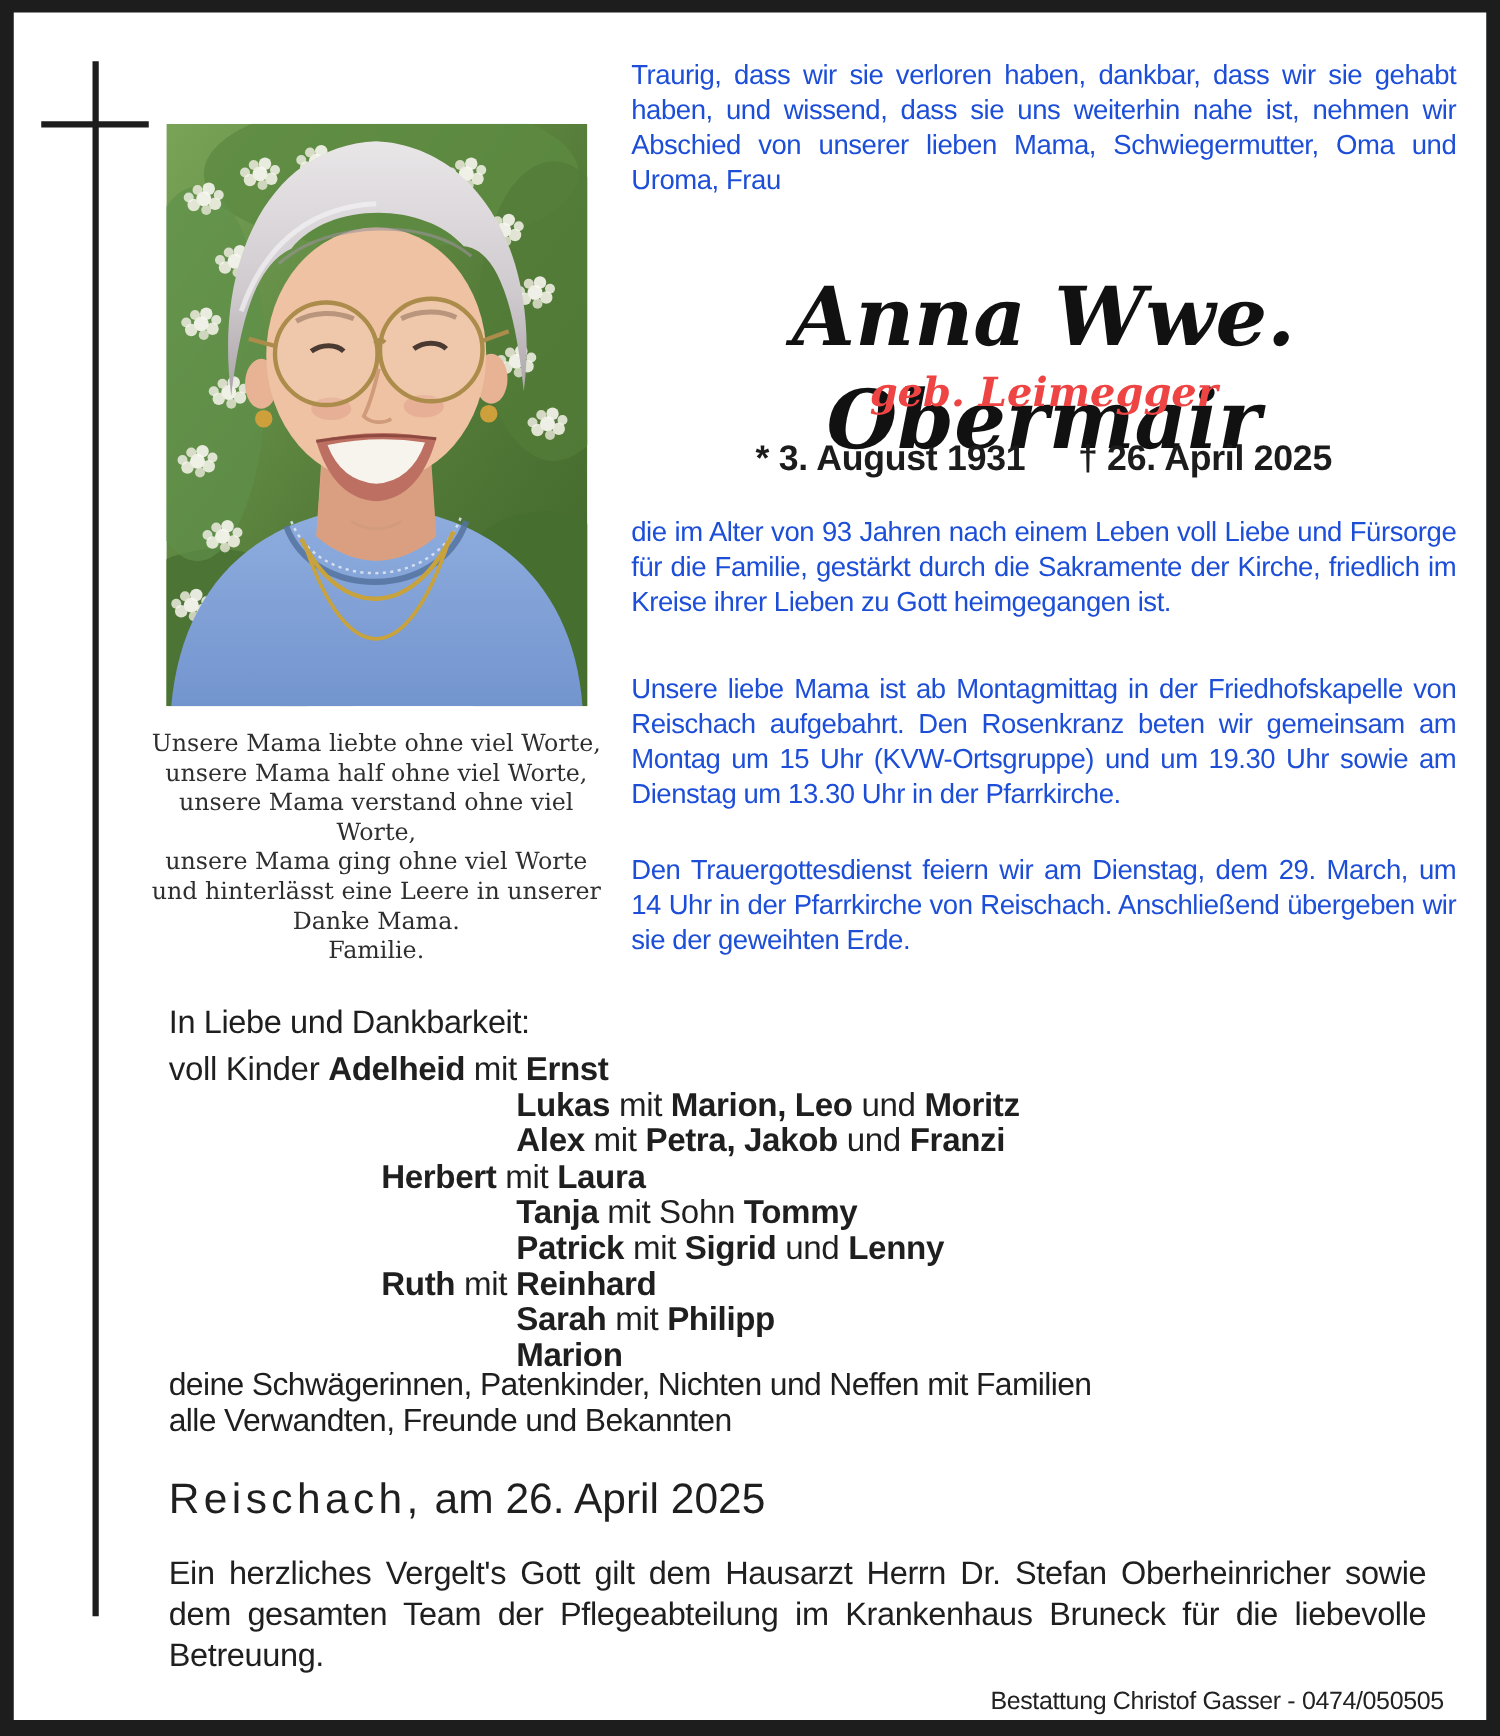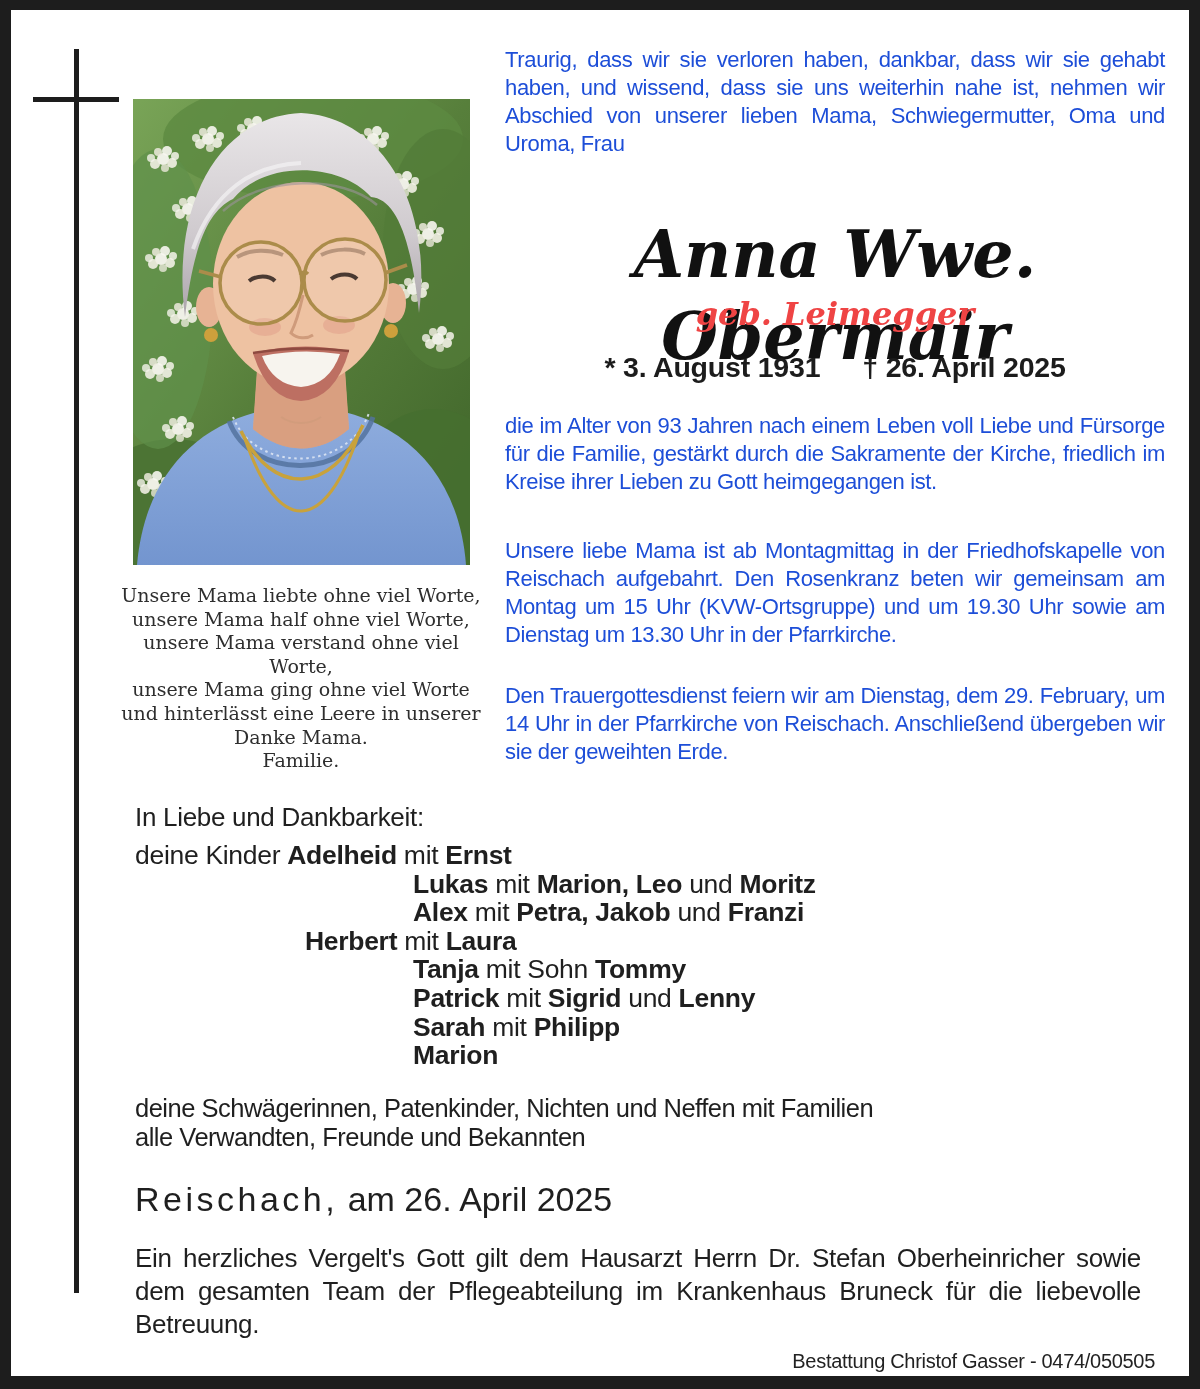--- a/index.html
+++ b/index.html
@@ -186,30 +186,31 @@
   </div>
 
 <div class="rcol para opening">Traurig, dass wir sie verloren haben, dankbar, dass wir sie gehabt haben, und wissend, dass sie uns weiterhin nahe ist, nehmen wir Abschied von unserer lieben Mama, Schwiegermutter, Oma und Uroma, Frau</div>
 <div class="rcol deceased-name">Anna Wwe. Obermair</div>
 <div class="rcol maiden-name">geb. Leimegger</div>
 <div class="rcol dates">
   <span class="birth">* 3. August 1931</span><span class="death">† 26. April 2025</span>
 </div>
 <div class="rcol para p-life">die im Alter von 93 Jahren nach einem Leben voll Liebe und Fürsorge für die Familie, gestärkt durch die Sakramente der Kirche, friedlich im Kreise ihrer Lieben zu Gott heimgegangen ist.</div>
 <div class="rcol para p-wake">Unsere liebe Mama ist ab Montagmittag in der Friedhofskapelle von Reischach aufgebahrt. Den Rosenkranz beten wir gemeinsam am Montag um 15 Uhr (KVW-Ortsgruppe) und um 19.30 Uhr sowie am Dienstag um 13.30 Uhr in der Pfarrkirche.</div>
-<div class="rcol para p-service">Den Trauergottesdienst feiern wir am Dienstag, dem 29. February, um 14 Uhr in der Pfarrkirche von Reischach. Anschließend übergeben wir sie der geweihten Erde.</div>
+<div class="rcol para p-service">Den Trauergottesdienst feiern wir am Dienstag, dem 29. March, um 14 Uhr in der Pfarrkirche von Reischach. Anschließend übergeben wir sie der geweihten Erde.</div>
 
 <div class="lcol-text intro">In Liebe und Dankbarkeit:</div>
 <div class="lcol-text family">
-    <div class="ind0"><span>deine Kinder </span><span class="b">Adelheid</span><span> mit </span><span class="b">Ernst</span></div>
+    <div class="ind0"><span>voll Kinder </span><span class="b">Adelheid</span><span> mit </span><span class="b">Ernst</span></div>
     <div class="ind2"><span class="b">Lukas</span><span> mit </span><span class="b">Marion, Leo</span><span> und </span><span class="b">Moritz</span></div>
     <div class="ind2"><span class="b">Alex</span><span> mit </span><span class="b">Petra, Jakob</span><span> und </span><span class="b">Franzi</span></div>
     <div class="ind1"><span class="b">Herbert</span><span> mit </span><span class="b">Laura</span></div>
     <div class="ind2"><span class="b">Tanja</span><span> mit Sohn </span><span class="b">Tommy</span></div>
     <div class="ind2"><span class="b">Patrick</span><span> mit </span><span class="b">Sigrid</span><span> und </span><span class="b">Lenny</span></div>
+    <div class="ind1"><span class="b">Ruth</span><span> mit </span><span class="b">Reinhard</span></div>
     <div class="ind2"><span class="b">Sarah</span><span> mit </span><span class="b">Philipp</span></div>
     <div class="ind2"><span class="b">Marion</span></div>
   </div>
 <div class="lcol-text relatives">
     <div>deine Schwägerinnen, Patenkinder, Nichten und Neffen mit Familien</div>
     <div>alle Verwandten, Freunde und Bekannten</div>
   </div>
 
 <div class="lcol-text placedate">
   <span class="place">Reischach,</span><span> am 26. April 2025</span>

